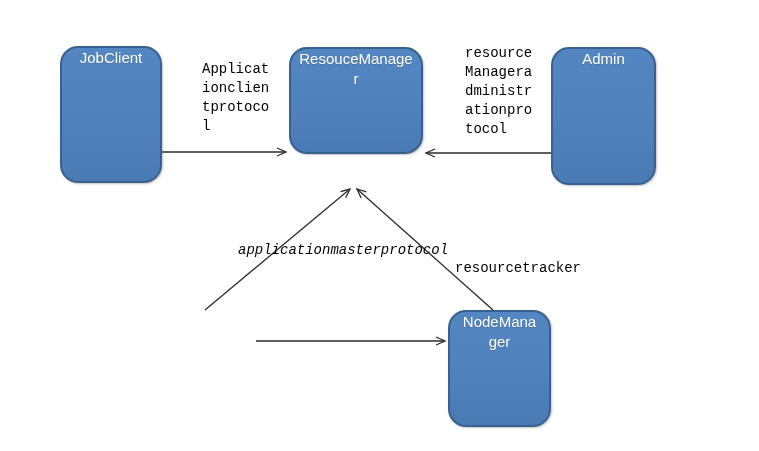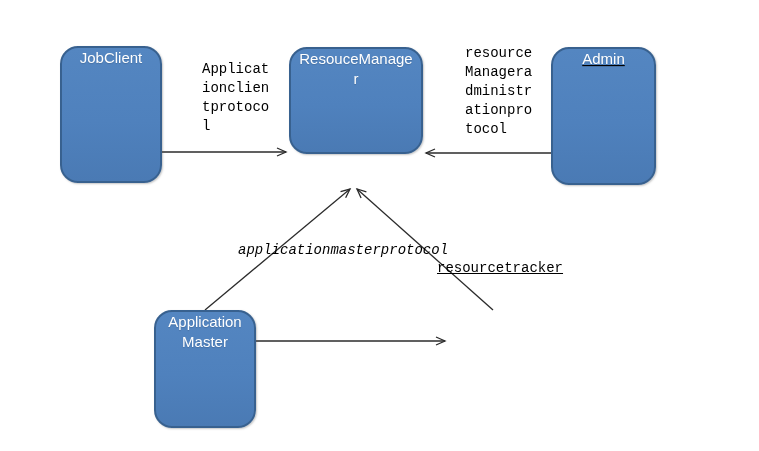--- a/index.html
+++ b/index.html
@@ -44,28 +44,28 @@
     position: absolute;
     font-family: "Liberation Mono", "DejaVu Sans Mono", monospace;
     font-size: 14px;
     line-height: 19px;
     color: #000000;
     white-space: pre-line;
   }
   
   .node-jobclient         { left: 60px;  top: 46px;  width: 102px; height: 137px; }
   .node-resourcemanager   { left: 289px; top: 47px;  width: 134px; height: 107px; }
-  .node-admin             { left: 551px; top: 47px;  width: 105px; height: 138px; text-decoration: underline; }
+  .node-admin             { left: 551px; top: 47px;  width: 105px; height: 138px; }
   .node-applicationmaster { left: 154px; top: 310px; width: 102px; height: 118px; }
   .node-nodemanager       { left: 448px; top: 310px; width: 103px; height: 117px; }
   
   .label-acp { left: 165px; top: 60px; padding-left: 37px;  }
   .label-rma { left: 454px; top: 44px; margin-left: 11px;  }
   .label-amp { left: 238px; top: 241px; font-style: italic; }
-  .label-rt  { left: 437px; top: 259px; text-decoration: underline; }
+  .label-rt  { left: 455px; top: 259px; }
   .label-cmp { left: 310px; top: 350px; }
 </style>
 </head>
 <body>
 
 <div class="canvas">
 
   <svg class="edges-layer" viewBox="0 0 759 451" xmlns="http://www.w3.org/2000/svg">
     <defs>
       <marker id="arrow-open" markerUnits="userSpaceOnUse" markerWidth="14" markerHeight="14" refX="10" refY="5" orient="auto">
@@ -85,25 +85,25 @@
 
   <div class="node node-resourcemanager">
     <span class="node-label">ResouceManage
 r</span>
   </div>
 
   <div class="node node-admin">
     <span class="node-label">Admin</span>
   </div>
 
-  <div class="node node-applicationmaster">
-    <span class="node-label">Application
-Master</span>
+
+  <div class="node node-nodemanager">
+    <span class="node-label">NodeMana
+ger</span>
   </div>
-
 
   <div class="edge-label label-acp">Applicat
 ionclien
 tprotoco
 l</div>
 
   <div class="edge-label label-rma">resource
 Managera
 dministr
 ationpro

